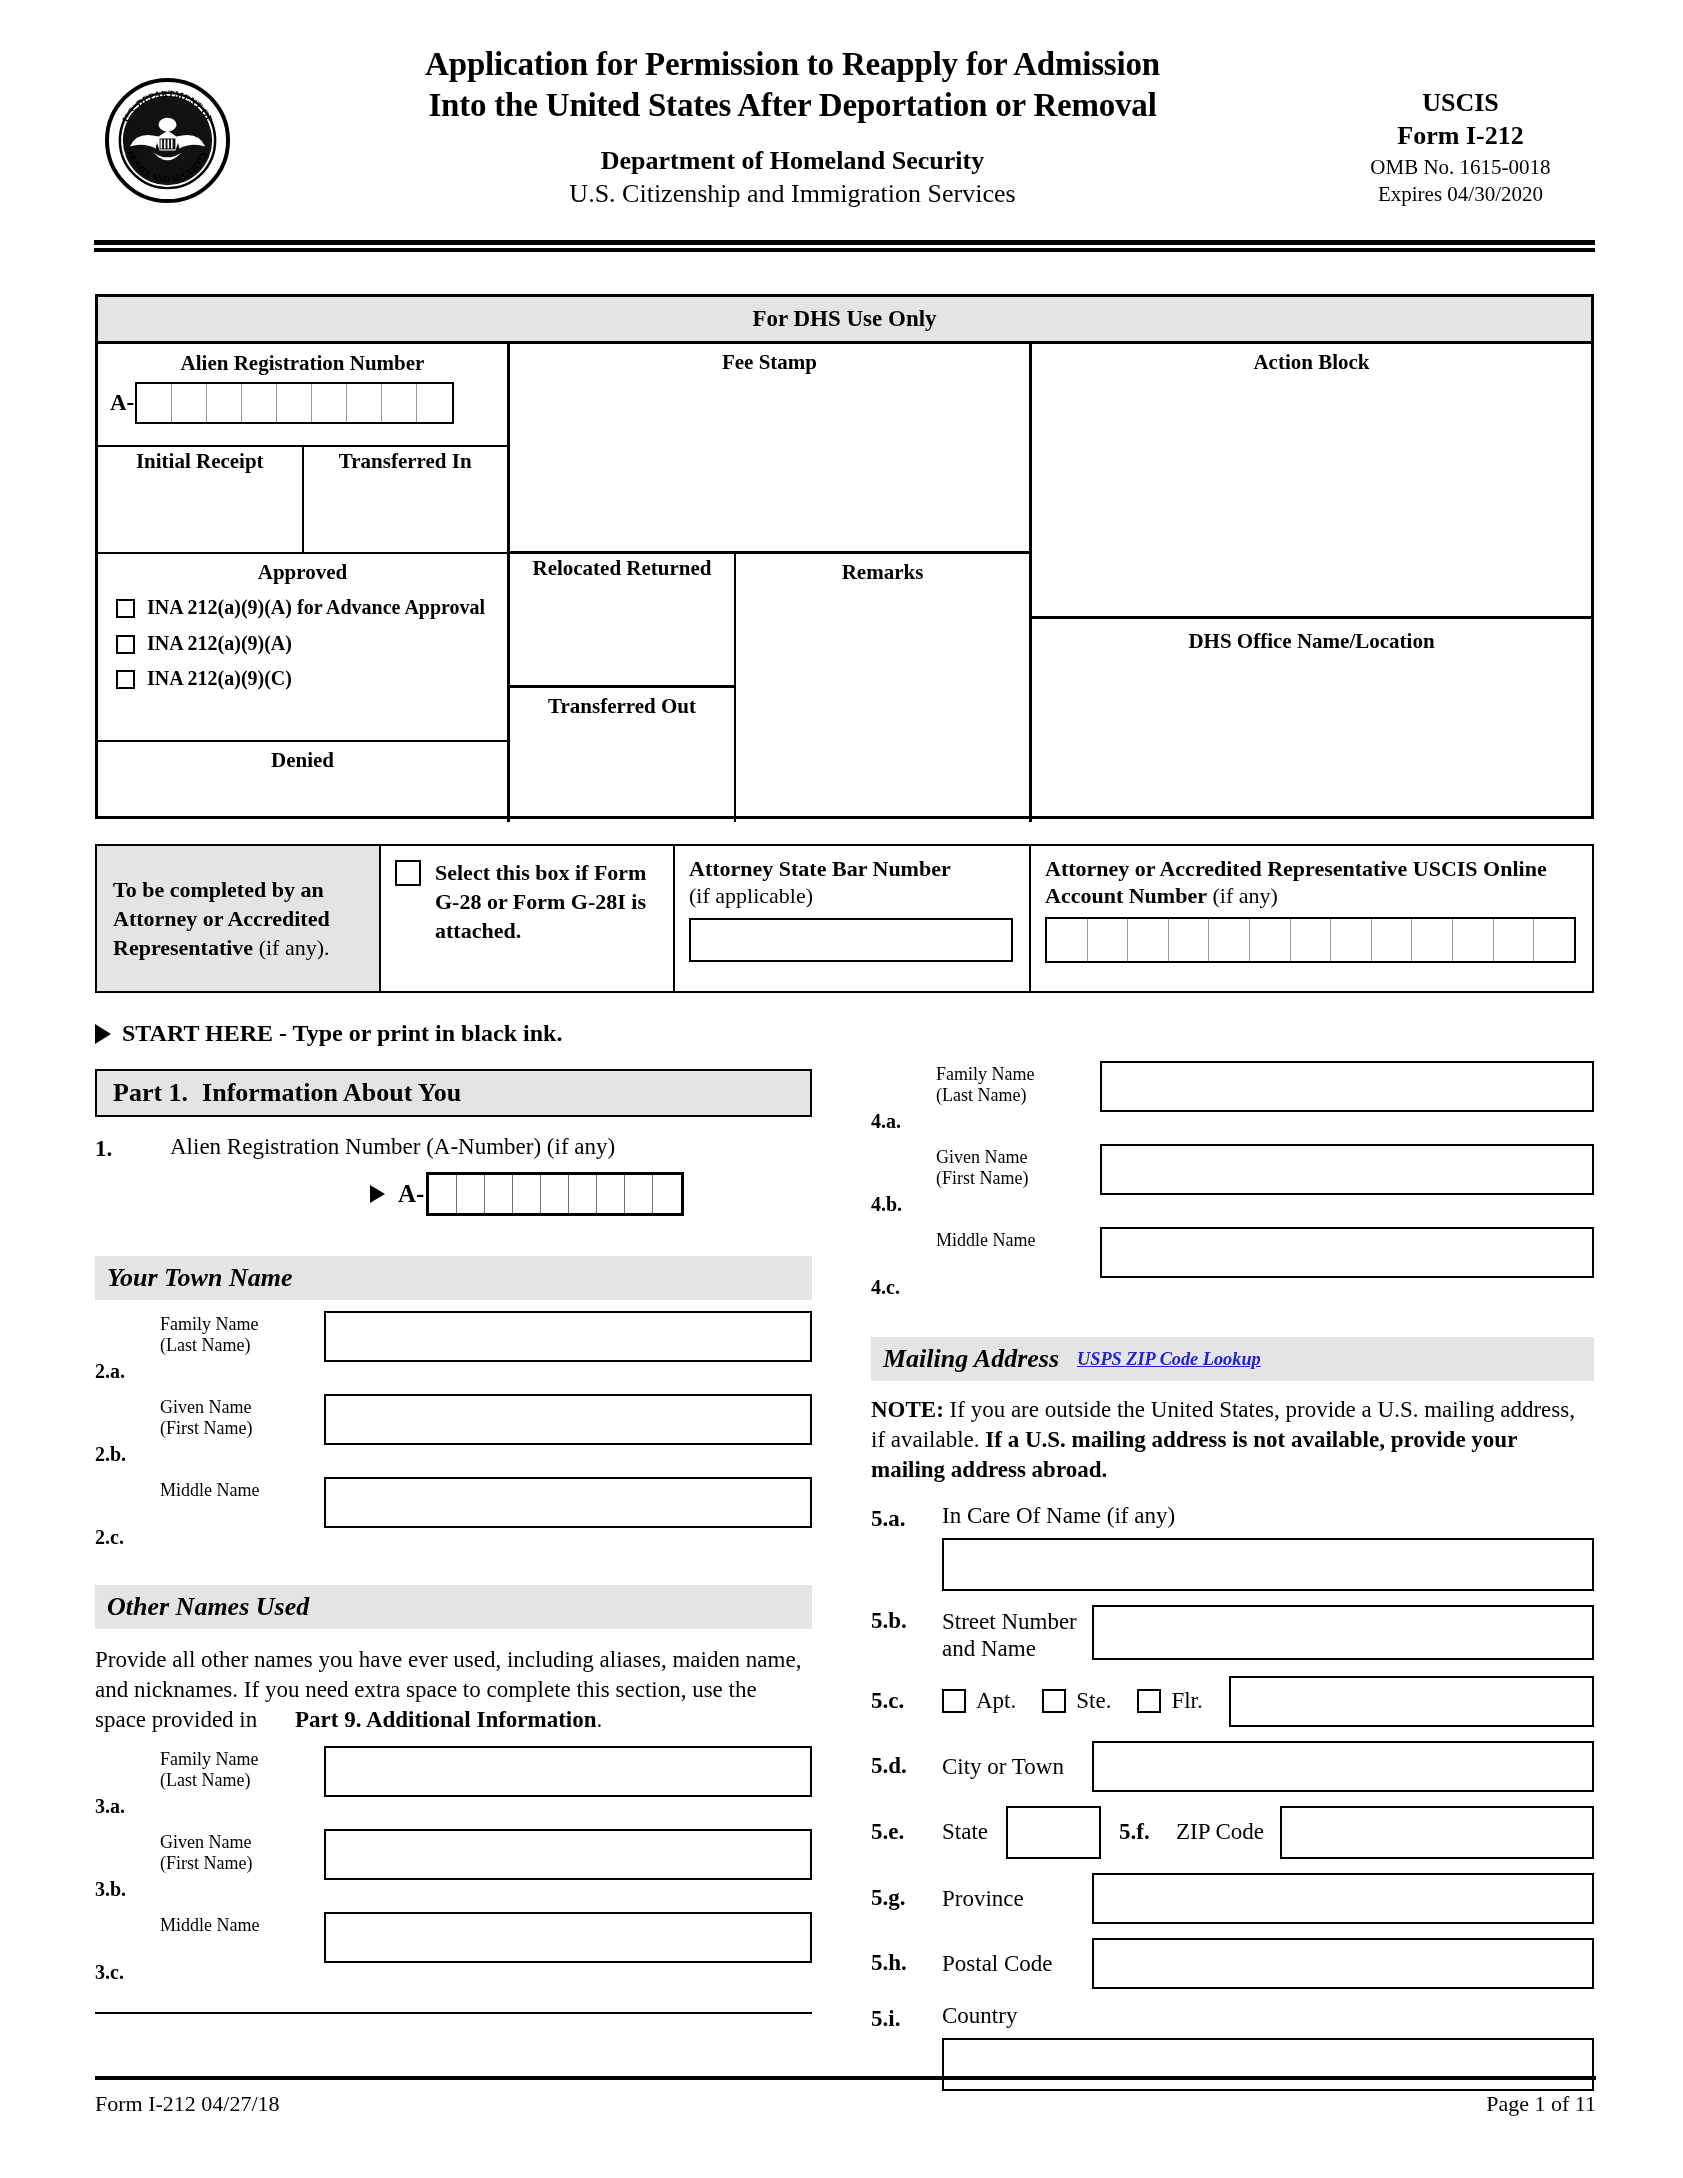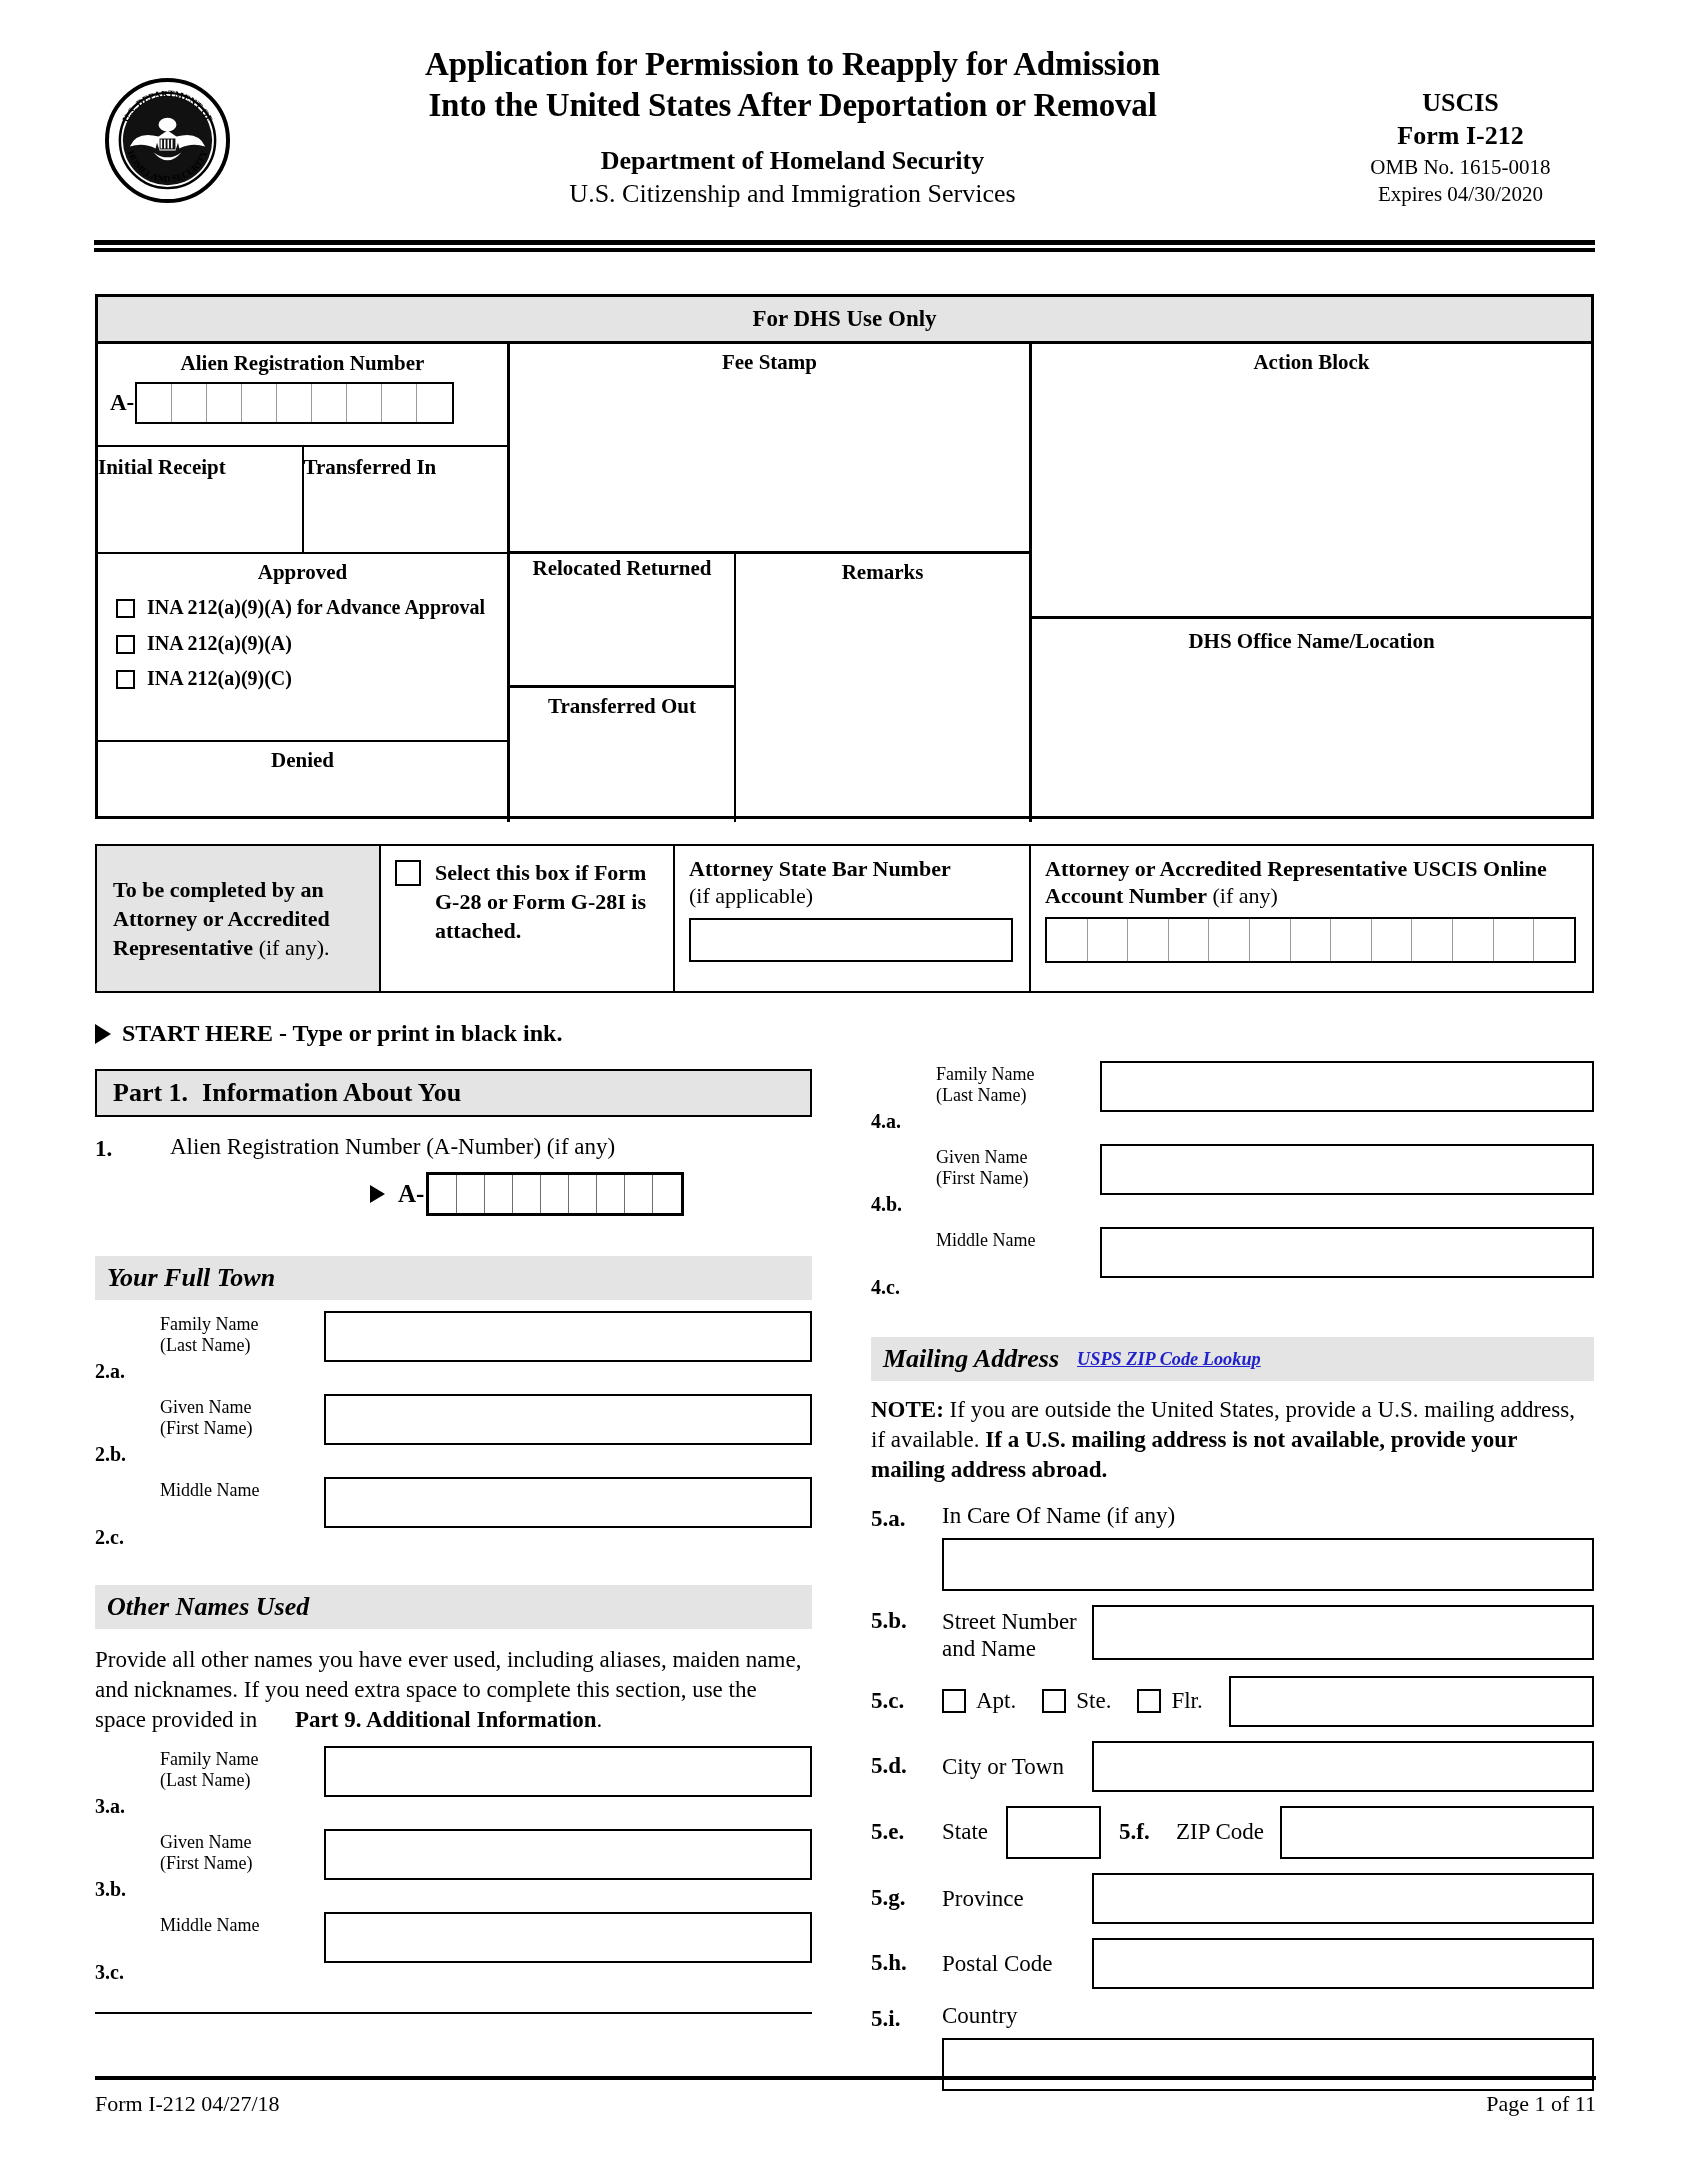--- a/index.html
+++ b/index.html
@@ -156,21 +156,22 @@
   .dhs-ir-row {
     display: flex;
     height: 107px;
     border-bottom: 2px solid #000;
     box-sizing: border-box;
   }
   .dhs-ir-cell {
     flex: 1;
     border-right: 2px solid #000;
     box-sizing: border-box;
-    padding-top: 8px;
+    text-align: center;
+    padding-top: 2px;
     font-size: 21px;
     font-weight: bold;
   }
   .dhs-ir-cell:last-child { border-right: none; }
 
   .approved-cell {
     height: 188px;
     border-bottom: 2px solid #000;
     box-sizing: border-box;
   }
@@ -795,21 +796,21 @@
         <div class="cell"></div>
         <div class="cell"></div>
         <div class="cell"></div>
         <div class="cell"></div>
         <div class="cell"></div>
         <div class="cell"></div>
       </div>
     </div>
 
     <div class="sub-bar" style="margin-top:40px;">
-      <span>Your Full Town</span>
+      <span>Your Town Name</span>
     </div>
 
     <div class="fld-row">
       <div class="fld-num">2.a.</div>
       <div class="fld-lbl">
         <div>Family Name</div>
         <div>(Last Name)</div>
       </div>
       <div class="fld-box"></div>
     </div>

